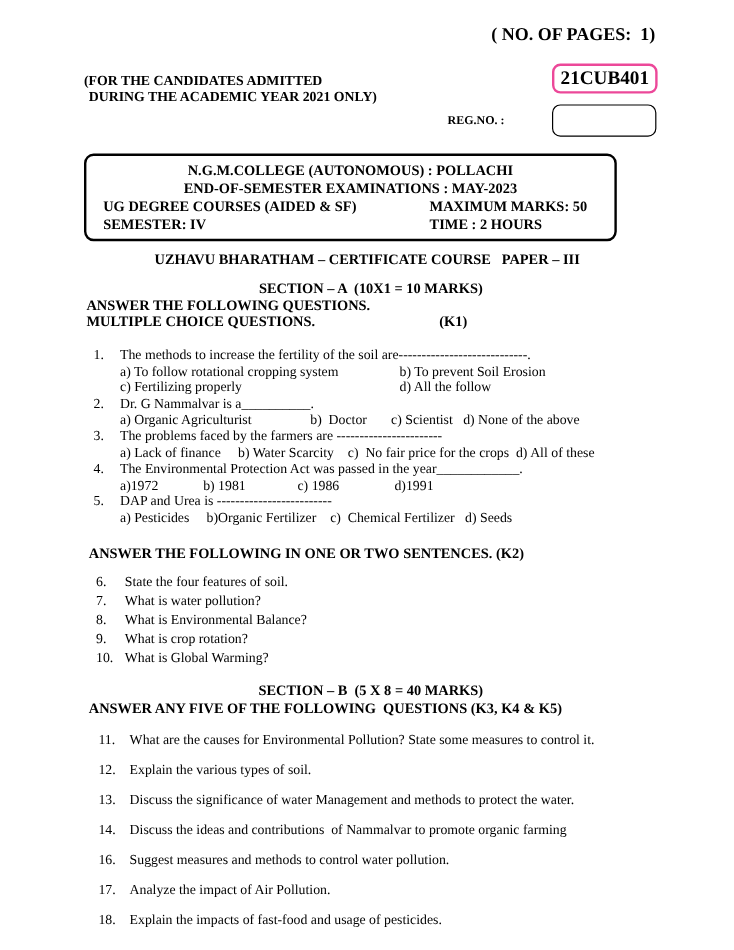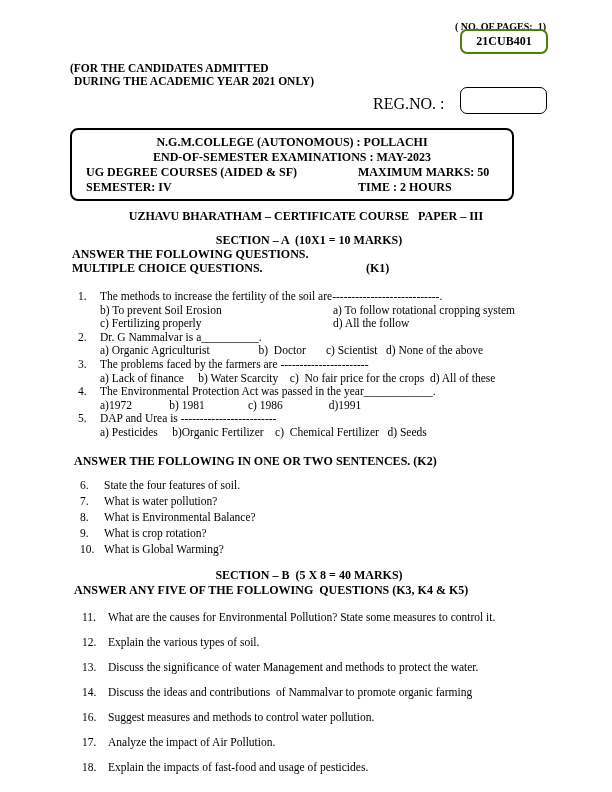--- a/index.html
+++ b/index.html
@@ -9,30 +9,30 @@
     margin: 0 auto;
     background: #ffffff;
     color: #000000;
     font-family: "Liberation Serif", "DejaVu Serif", serif;
     font-size: 11.5px;
     overflow: hidden;
   }
   .pre { white-space: pre-wrap; }
 
   
-  .pages-note { position: absolute; top: 21px; right: 66px; font-weight: bold; font-size: 10px; }
+  .pages-note { position: absolute; top: 21px; right: 66px; font-weight: bold; font-size: 15px; }
   .code-box {
-    position: absolute; top: 29px; left: 460px; width: 84px; height: 21px;
-    border: 2px solid #4d7c0f; border-radius: 7px;
+    position: absolute; top: 53px; left: 460px; width: 84px; height: 21px;
+    border: 2px solid #ec4899; border-radius: 7px;
     display: flex; align-items: center; justify-content: center;
-    font-weight: bold; font-size: 12px;
+    font-weight: bold; font-size: 16px;
   }
   .admitted { position: absolute; top: 62px; left: 70px; font-weight: bold; line-height: 13px; font-size: 11.5px; }
   .admitted .line2 { padding-left: 4px; }
-  .regno-label { position: absolute; top: 95px; left: 373px; font-weight: normal; font-size: 16px; }
+  .regno-label { position: absolute; top: 95px; left: 373px; font-weight: bold; font-size: 10px; }
   .regno-box {
     position: absolute; top: 87px; left: 460px; width: 85px; height: 25px;
     border: 1.8px solid #000; border-radius: 7px;
   }
 
   
   .exam-box {
     position: absolute; top: 128px; left: 70px; width: 444px; height: 73px;
     border: 2px solid #000; border-radius: 8px;
     box-sizing: border-box;
@@ -113,22 +113,22 @@
       <span class="k1">(K1)</span>
     </div>
 
     <div class="mcq">
 
       <div class="q-row">
         <span class="q-num">1.</span>
         <span class="q-text pre">The methods to increase the fertility of the soil are----------------------------.</span>
       </div>
       <div class="opts-grid">
+        <span>a) To follow rotational cropping system</span>
         <span>b) To prevent Soil Erosion</span>
-        <span>a) To follow rotational cropping system</span>
         <span>c) Fertilizing properly</span>
         <span>d) All the follow</span>
       </div>
 
       <div class="q-row">
         <span class="q-num">2.</span>
         <span class="q-text pre">Dr. G Nammalvar is a__________.</span>
       </div>
       <div class="opts pre">a) Organic Agriculturist                 b)  Doctor       c) Scientist   d) None of the above</div>
 

